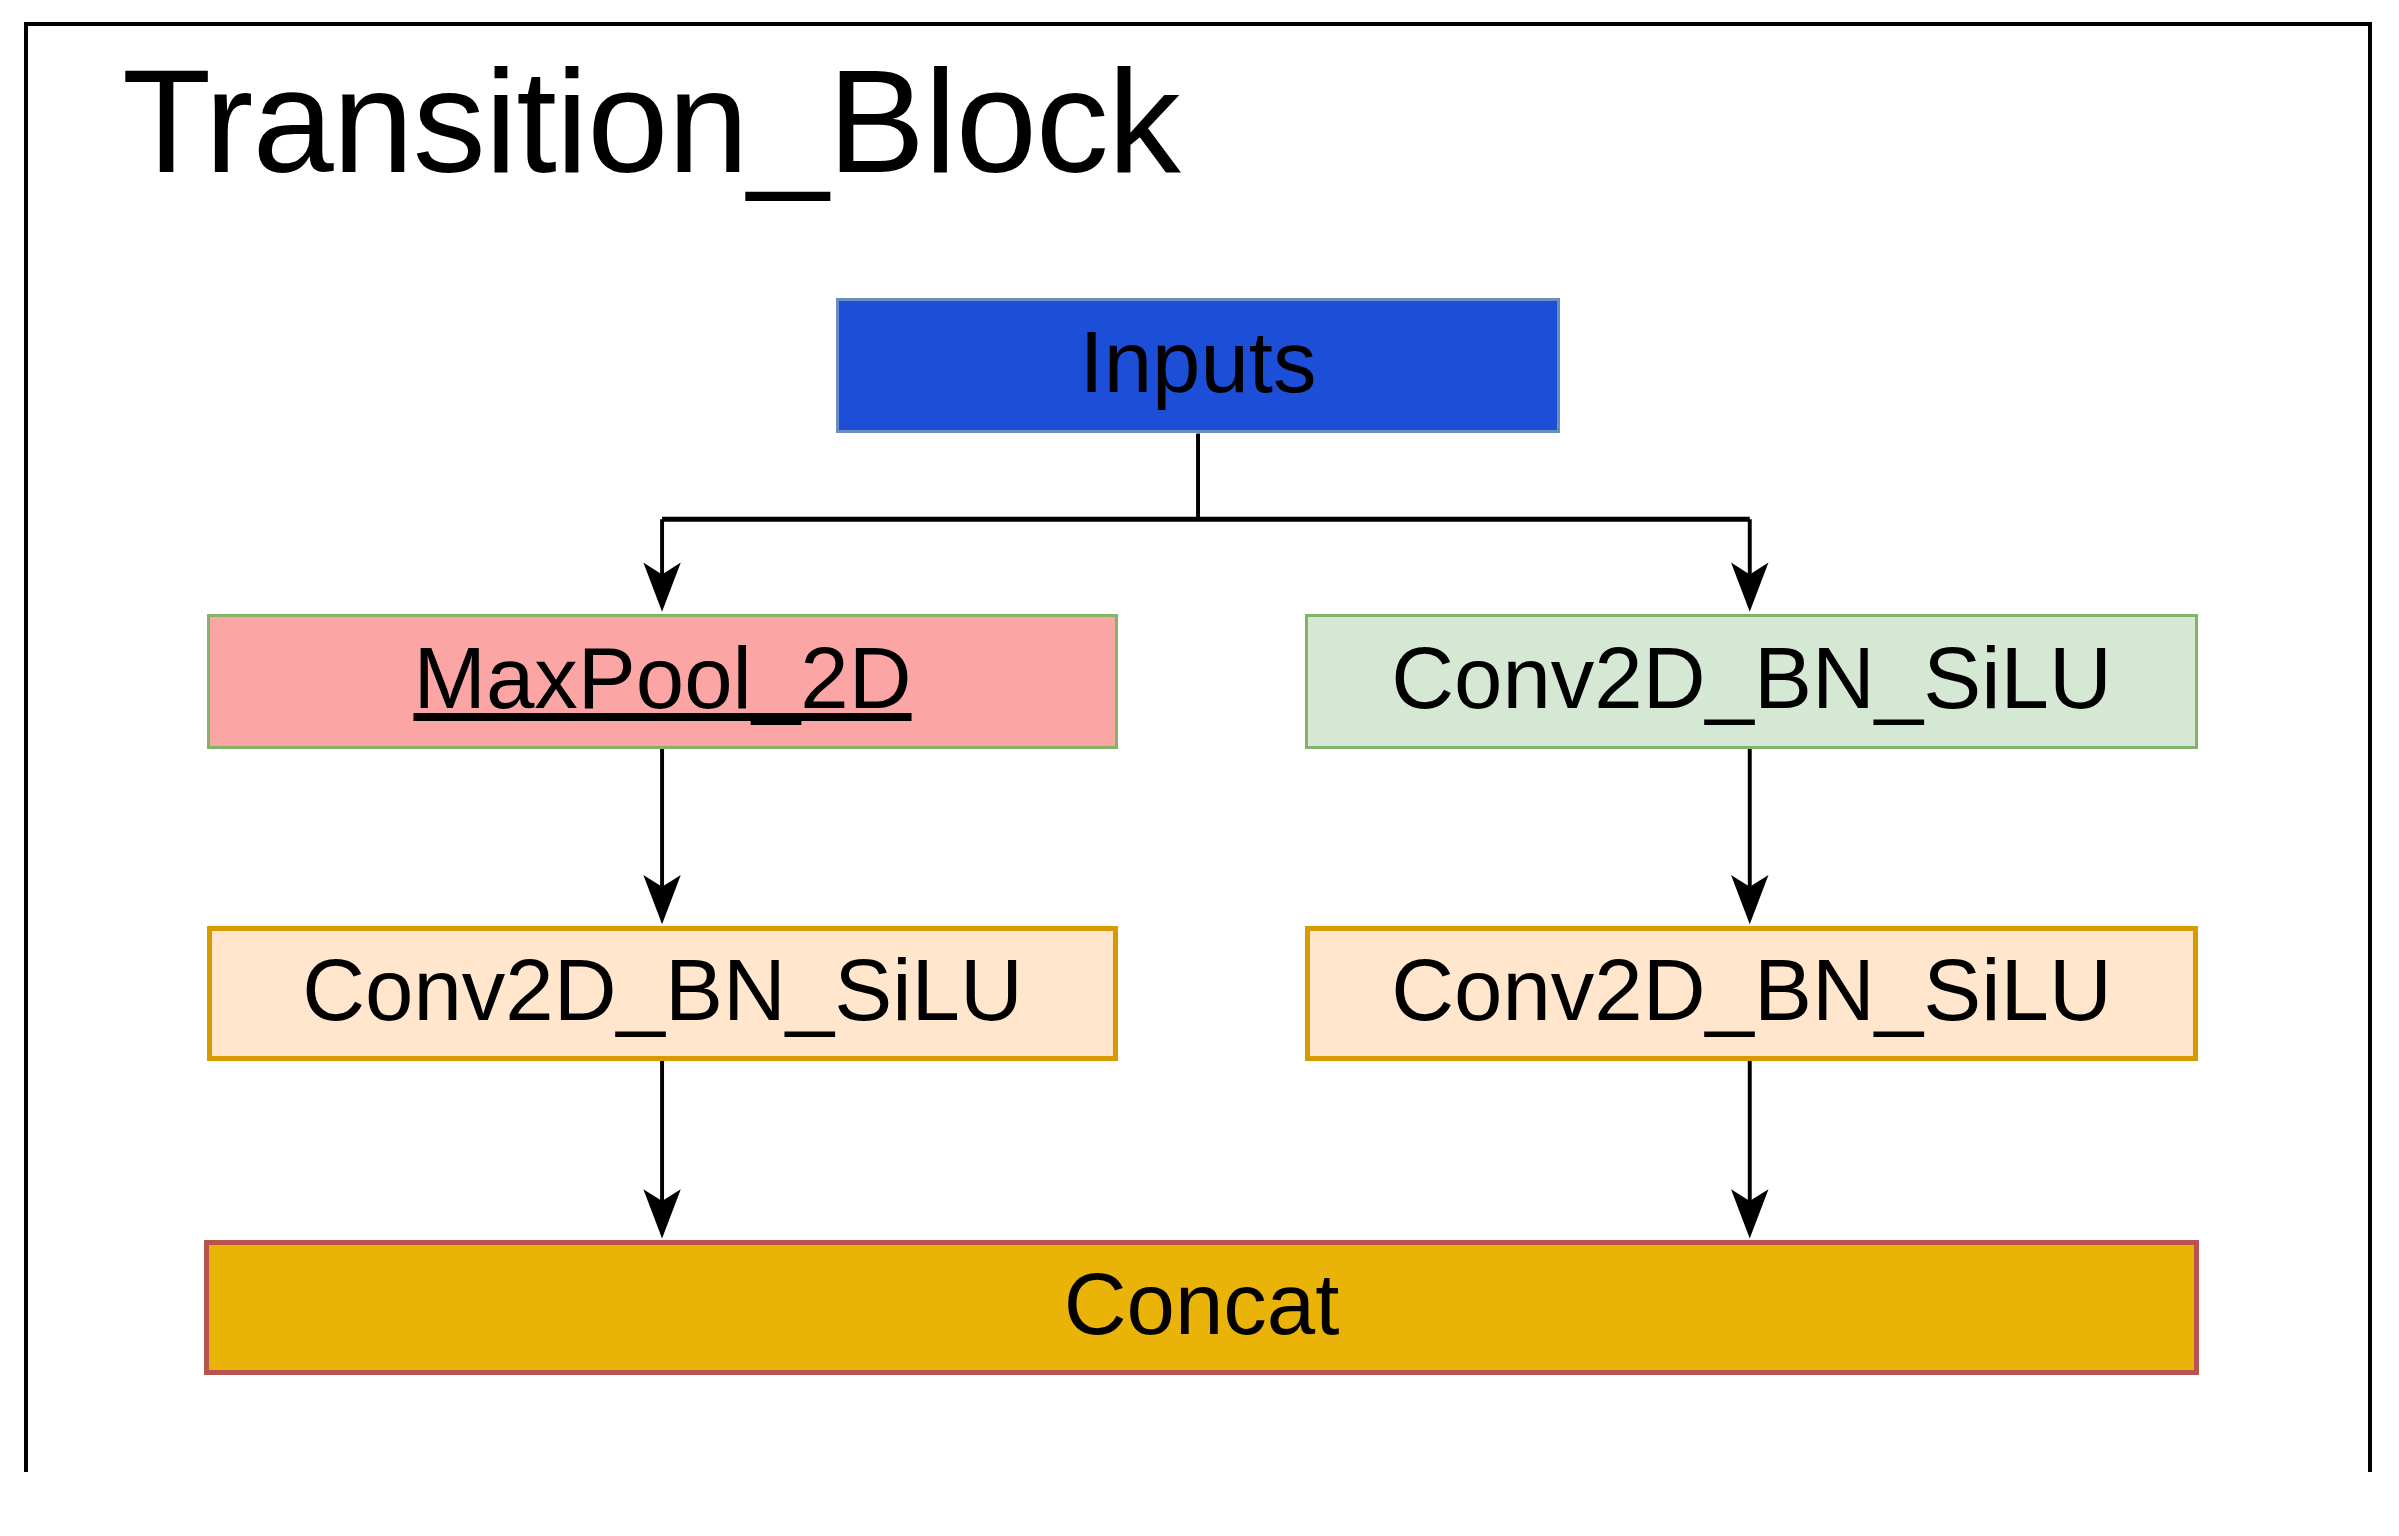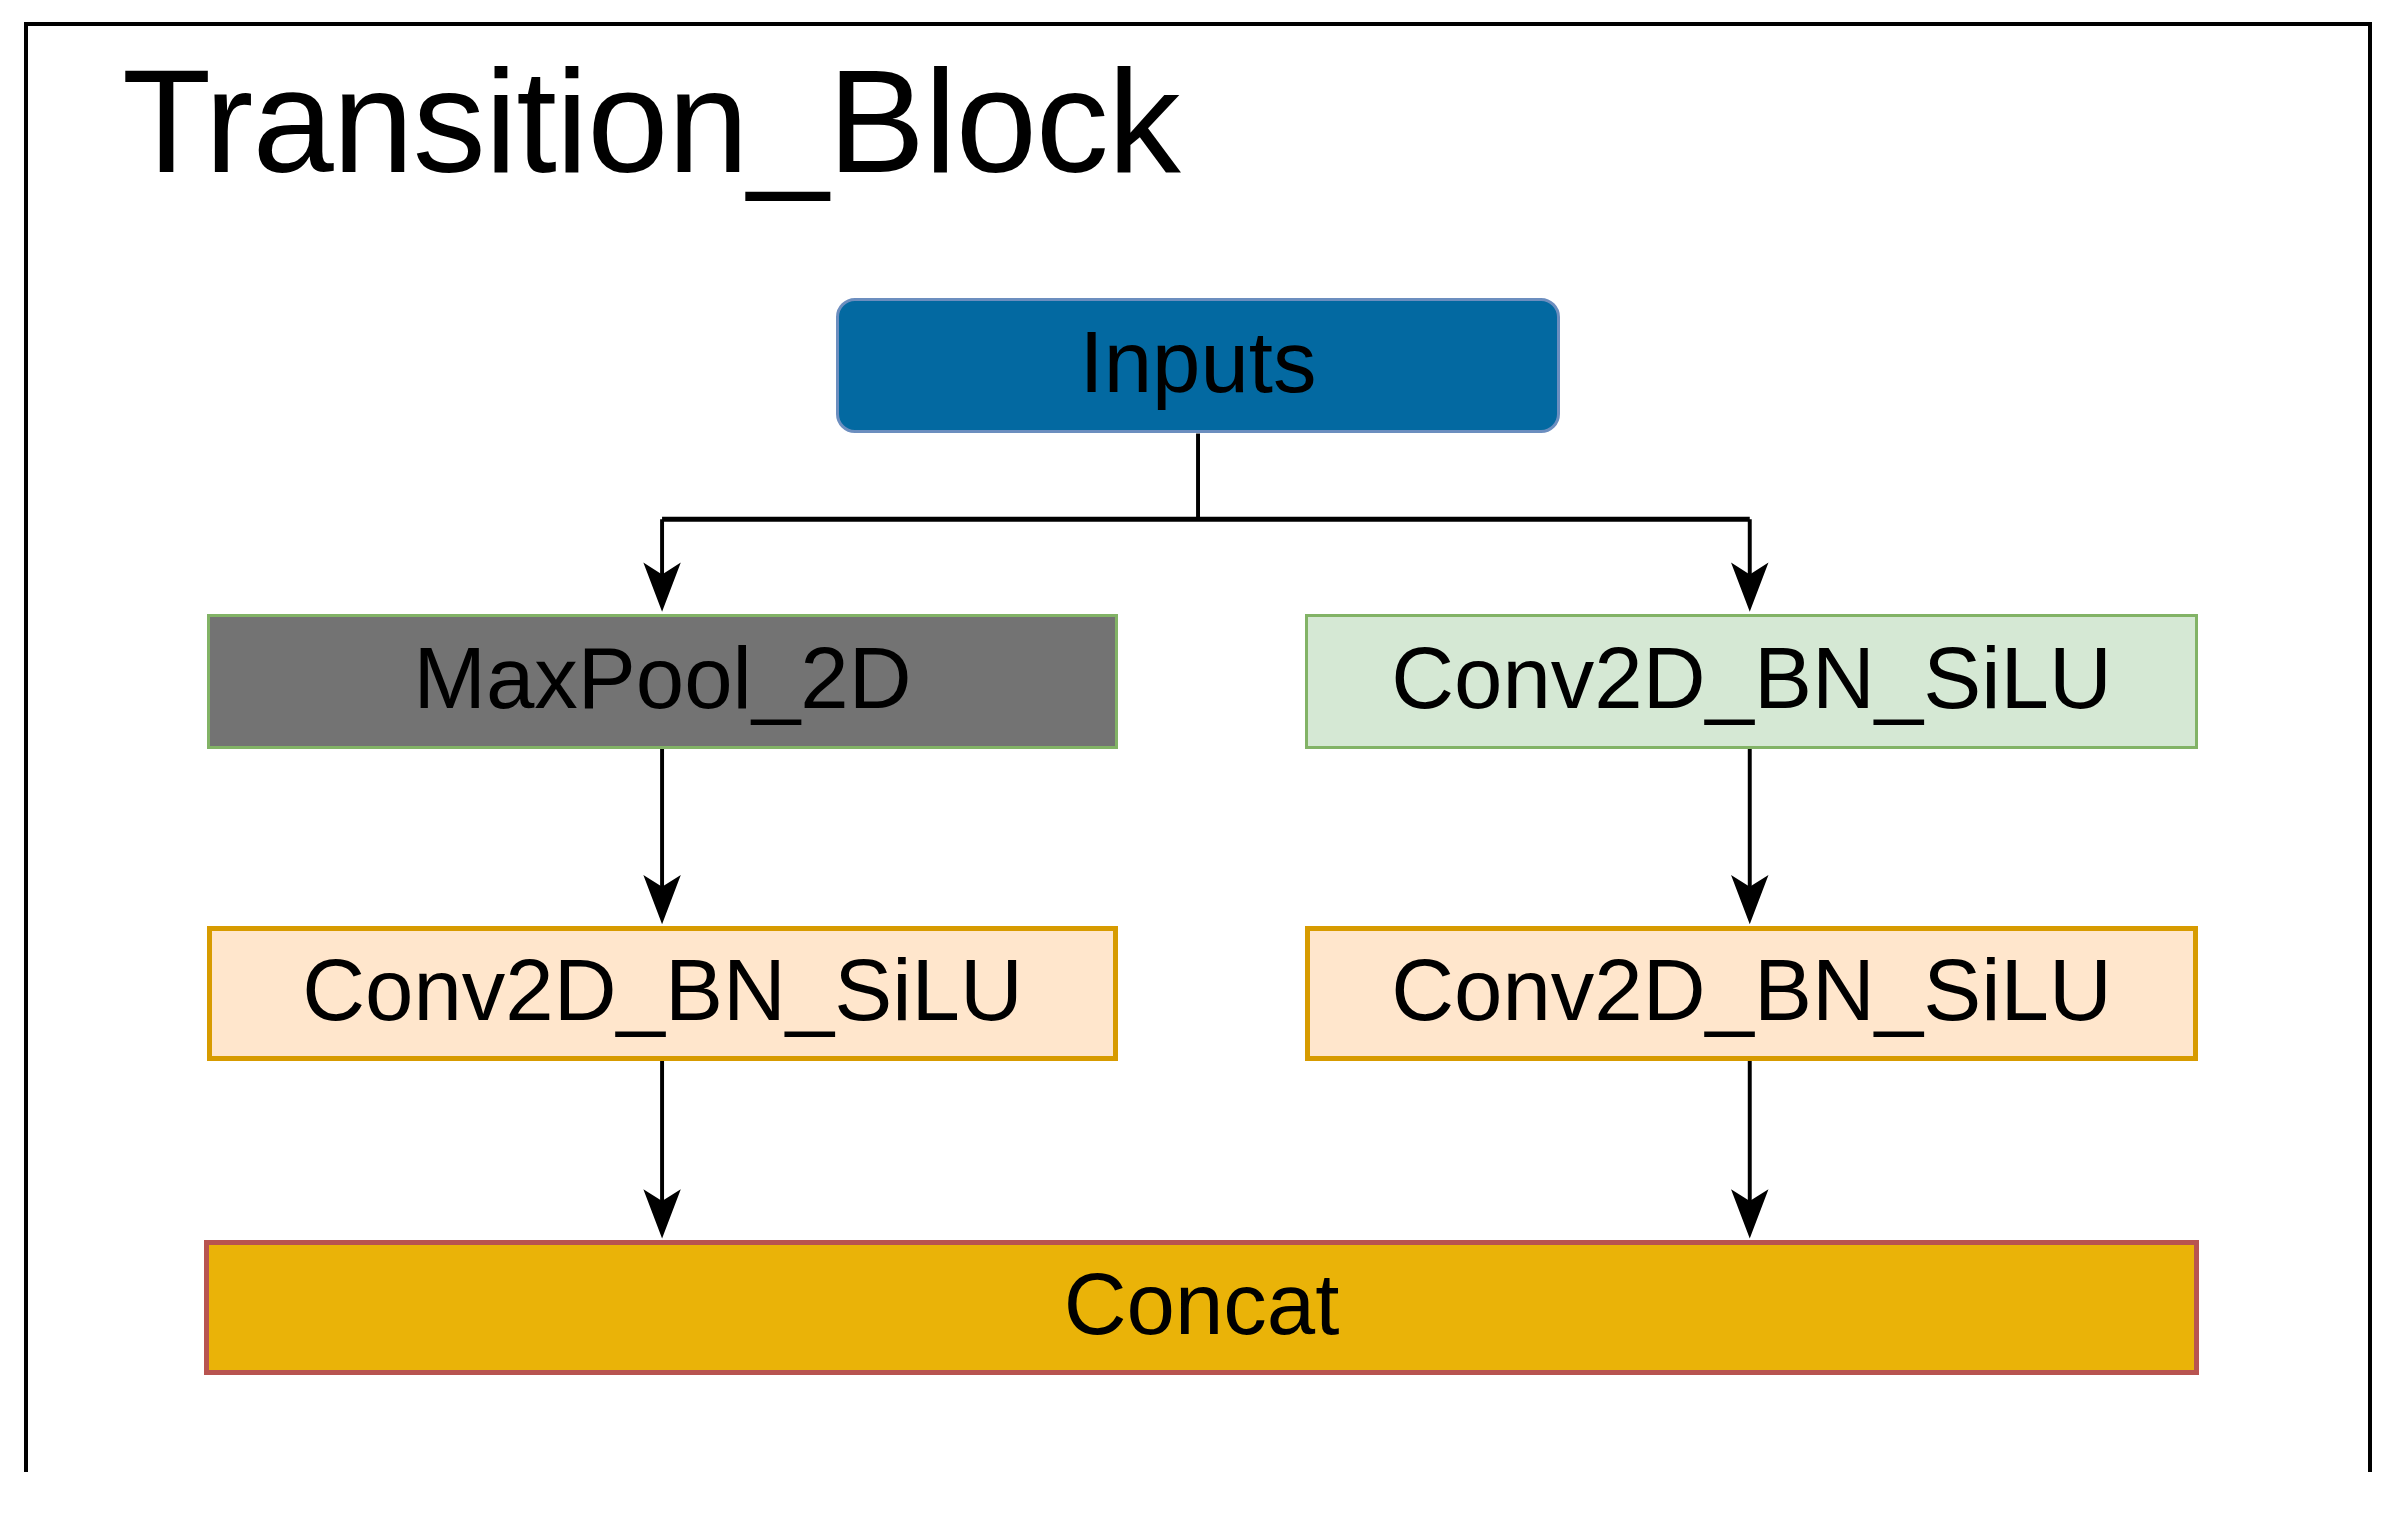--- a/index.html
+++ b/index.html
@@ -96,25 +96,25 @@
     <g>
       <path d="M672 1077 V1222" stroke-width="4"></path>
       <polygon points="672,1257 653,1207 672,1219 691,1207"></polygon>
     </g>
     <g>
       <path d="M1776 1077 V1222" stroke-width="4"></path>
       <polygon points="1776,1257 1757,1207 1776,1219 1795,1207"></polygon>
     </g>
   </svg>
 
-  <div class="node" style="left: 836px; top: 298px; width: 724px; height: 135px; background: #0369a1; border-color: rgb(108, 142, 191); border-radius: 19px;">
+  <div class="node" style="left: 836px; top: 298px; width: 724px; height: 135px; background: #1d4ed8; border-color: rgb(108, 142, 191);">
     <span class="label">Inputs</span>
   </div>
 
-  <div class="node" style="left: 207px; top: 614px; width: 911px; height: 135px; background: #737373; border-color: rgb(130, 179, 102);">
+  <div class="node" style="left: 207px; top: 614px; width: 911px; height: 135px; background: #fca5a5; border-color: rgb(130, 179, 102); text-decoration: underline;">
     <span class="label">MaxPool_2D</span>
   </div>
 
   <div class="node" style="left: 1305px; top: 614px; width: 893px; height: 135px; background: rgb(213, 232, 212); border-color: rgb(130, 179, 102);">
     <span class="label">Conv2D_BN_SiLU</span>
   </div>
 
   <div class="node thickborder" style="left: 207px; top: 926px; width: 911px; height: 135px; background: rgb(255, 230, 204); border-color: rgb(215, 155, 0);">
     <span class="label">Conv2D_BN_SiLU</span>
   </div>

